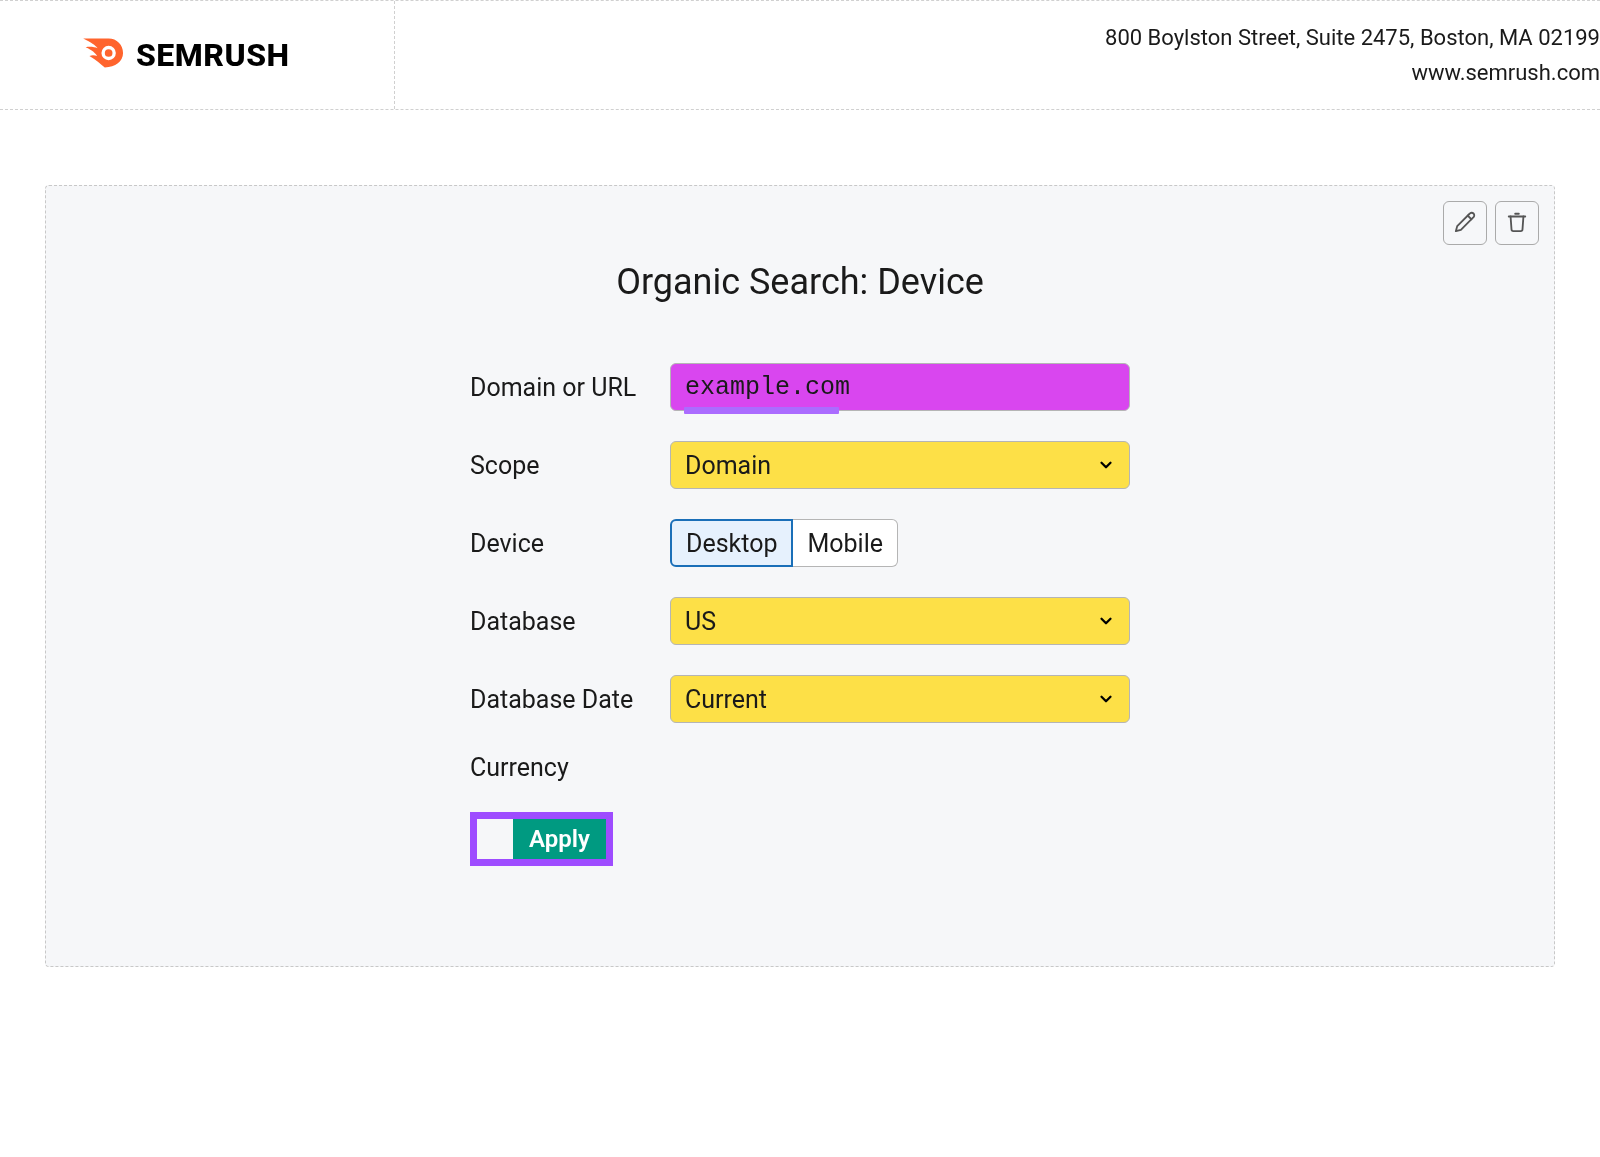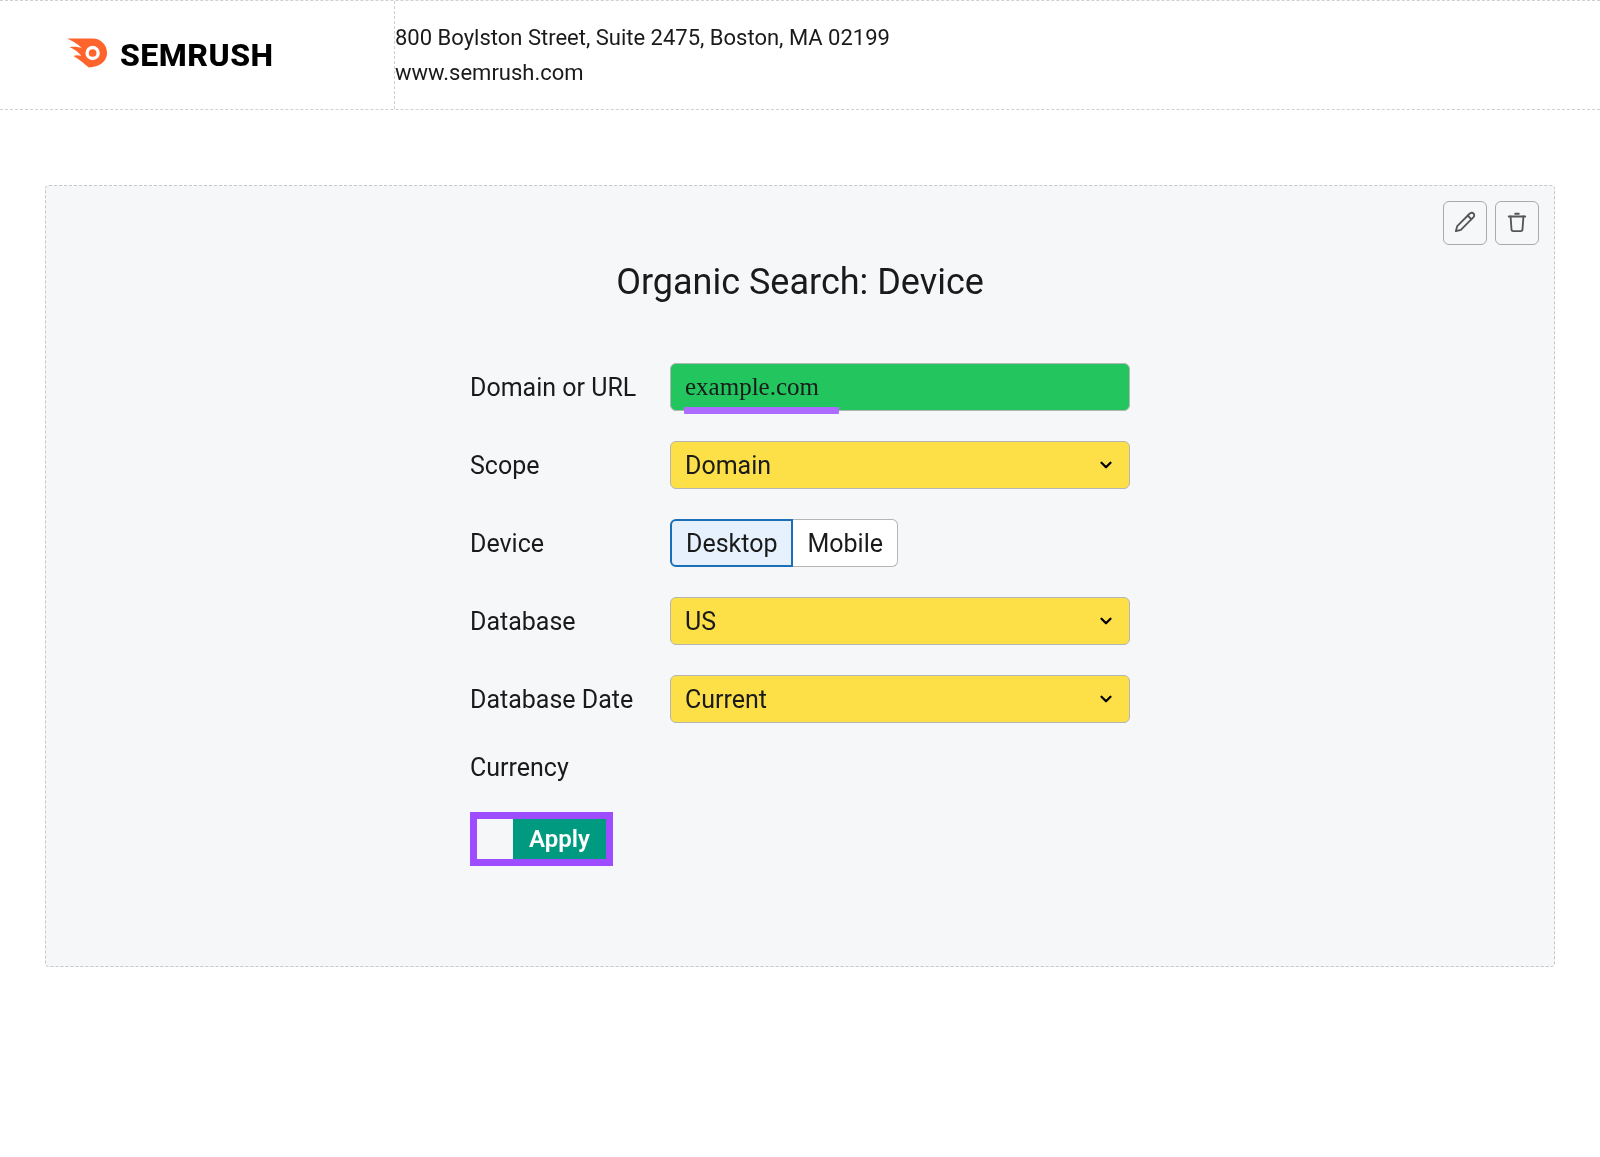--- a/index.html
+++ b/index.html
@@ -18,42 +18,42 @@
       justify-content: space-between;
       align-items: center;
       border-top: 1px dashed #d0d0d0;
       border-bottom: 1px dashed #d0d0d0;
       padding: 0;
       height: 110px;
     }
     .header-left {
       display: flex;
       align-items: center;
-      padding-left: 60px;
+      padding-left: 76px;
       height: 100%;
       border-right: 1px dashed #d0d0d0;
       width: 395px;
     }
     .logo {
       display: flex;
       align-items: center;
       gap: 12px;
     }
     .logo-icon {
       width: 48px;
       height: 48px;
     }
     .logo-text {
       font-size: 32px;
       font-weight: 800;
       letter-spacing: 0.5px;
       color: #000000;
     }
     .header-right {
-      padding-right: 60px;
+      text-align: right;
       flex: 1;
     }
     .address {
       font-size: 22px;
       color: #1a1a1a;
       margin-bottom: 10px;
     }
     .website {
       font-size: 22px;
       color: #1a1a1a;
@@ -120,22 +120,22 @@
       position: relative;
     }
     .text-input {
       width: 100%;
       height: 48px;
       border: 1px solid #b5b5b5;
       border-radius: 6px;
       padding: 0 14px;
       font-size: 25px;
       color: #1a1a1a;
-      background: #22c55e;
-      font-family: Liberation Serif, serif;
+      background: #d946ef;
+      font-family: Liberation Mono, monospace;
     }
     .underline-highlight {
       position: absolute;
       bottom: -3px;
       left: 14px;
       height: 7px;
       background: #ab6cff;
       width: 155px;
       border-radius: 1px;
     }

